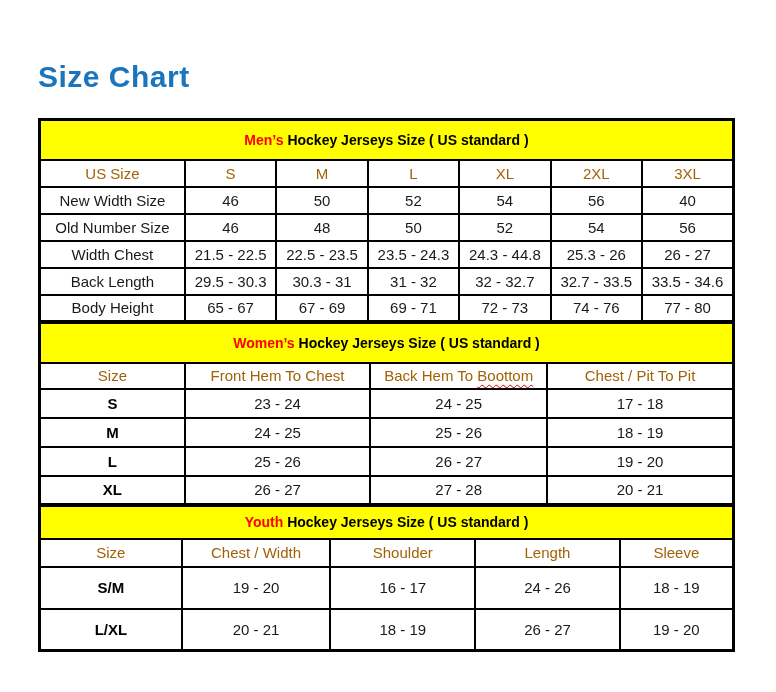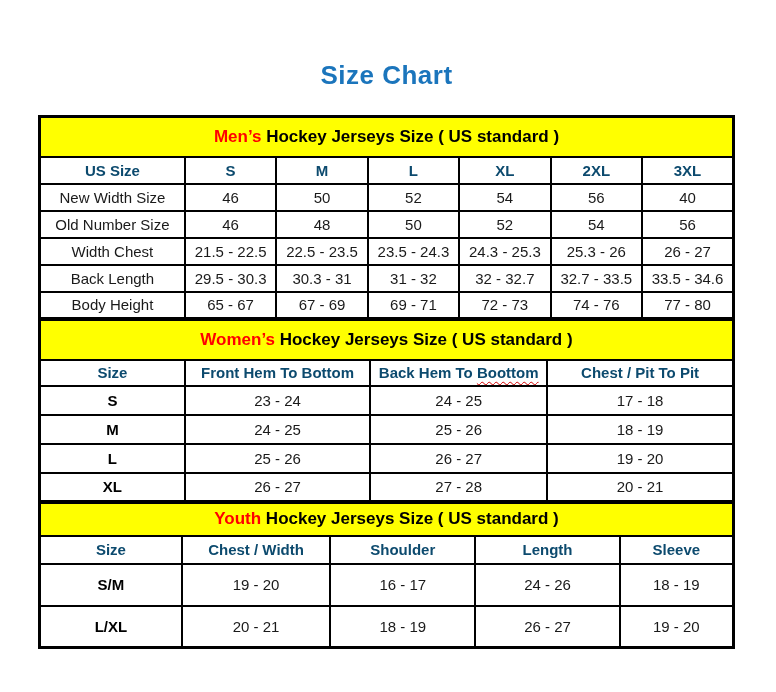--- a/index.html
+++ b/index.html
@@ -12,23 +12,23 @@
     height: 692px;
     font-family: "Liberation Sans", sans-serif;
     overflow: hidden;
   }
   .content {
     width: 697px;
     margin-left: 38px;
   }
   .page-title {
     color: #1B75BC;
-    font-size: 26px;
+    font-size: 30px;
     font-weight: bold;
-    text-align: center;
+    text-align: left;
     margin: 60px 0 24px 0;
     letter-spacing: 0.5px;
     font-family: "Liberation Sans", sans-serif;
   }
   table.size-table {
     border-collapse: collapse;
     width: 697px;
     table-layout: fixed;
     border: 3px solid #000000;
   }
@@ -42,29 +42,29 @@
     vertical-align: middle;
     color: #1a1a1a;
     font-size: 15px;
     padding: 0 2px;
     overflow: hidden;
     white-space: nowrap;
   }
   .size-table tr.band td {
     background: #FFFF00;
     font-weight: bold;
-    font-size: 17px;
+    font-size: 14px;
     color: #000000;
   }
   .size-table tr.band .hl {
     color: #FF0000;
   }
   .size-table tr.head td {
-    font-weight: bold;
-    color: #0c4a6e;
+    font-weight: normal;
+    color: #a16207;
   }
   .labels-bold td.rowlabel {
     font-weight: bold;
     color: #000000;
   }
   .t-mens td.rowlabel {
     font-weight: normal;
   }
   .wavy {
     text-decoration-line: underline;
@@ -131,21 +131,21 @@
             <td>50</td>
             <td>52</td>
             <td>54</td>
             <td>56</td>
           </tr>
           <tr>
             <td class="rowlabel">Width Chest</td>
             <td>21.5 - 22.5</td>
             <td>22.5 - 23.5</td>
             <td>23.5 - 24.3</td>
-            <td>24.3 - 25.3</td>
+            <td>24.3 - 44.8</td>
             <td>25.3 - 26</td>
             <td>26 - 27</td>
           </tr>
           <tr>
             <td class="rowlabel">Back Length</td>
             <td>29.5 - 30.3</td>
             <td>30.3 - 31</td>
             <td>31 - 32</td>
             <td>32 - 32.7</td>
             <td>32.7 - 33.5</td>
@@ -171,21 +171,21 @@
         <col style="width:26.70%">
           <col style="width:25.50%">
           <col style="width:26.85%">
       </colgroup>
       <tbody>
           <tr class="band">
             <td colspan="4"><span class="hl">Women’s</span> Hockey Jerseys Size ( US standard )</td>
           </tr>
           <tr class="head">
             <td>Size</td>
-            <td>Front Hem To Bottom</td>
+            <td>Front Hem To Chest</td>
             <td>Back Hem To <span class="wavy">Boottom</span></td>
             <td>Chest / Pit To Pit</td>
           </tr>
           <tr>
             <td class="rowlabel">S</td>
             <td>23 - 24</td>
             <td>24 - 25</td>
             <td>17 - 18</td>
           </tr>
           <tr>

